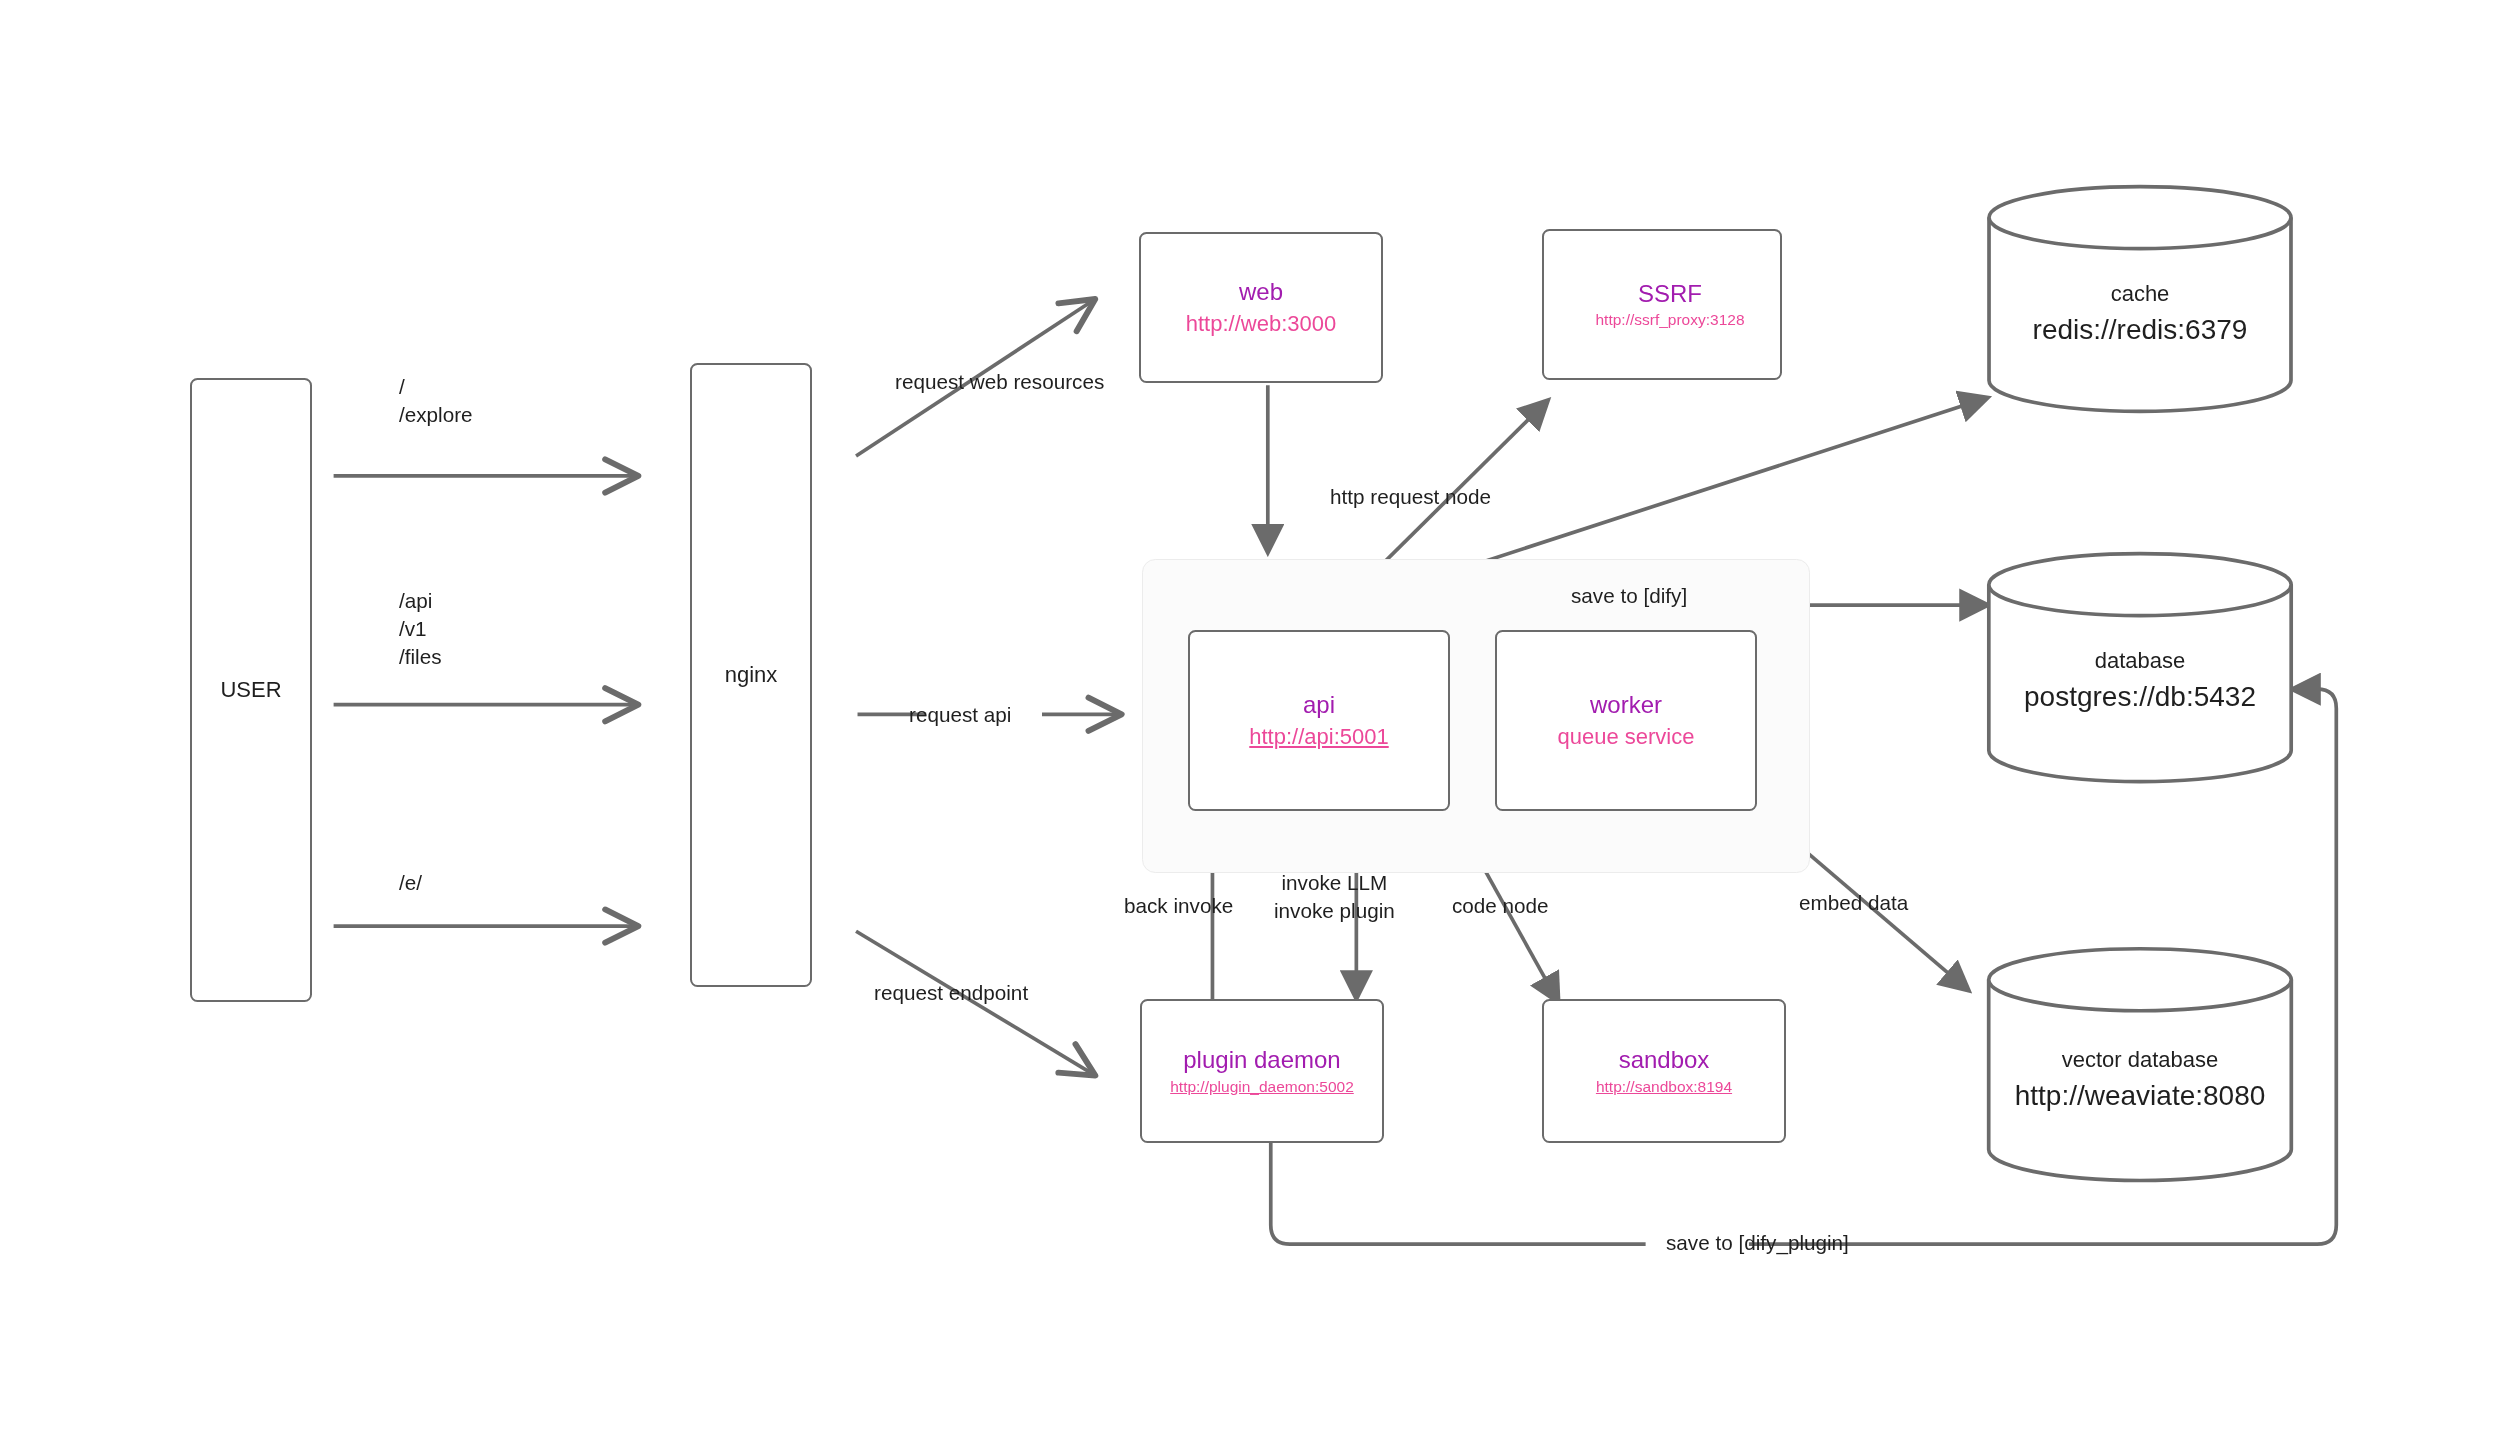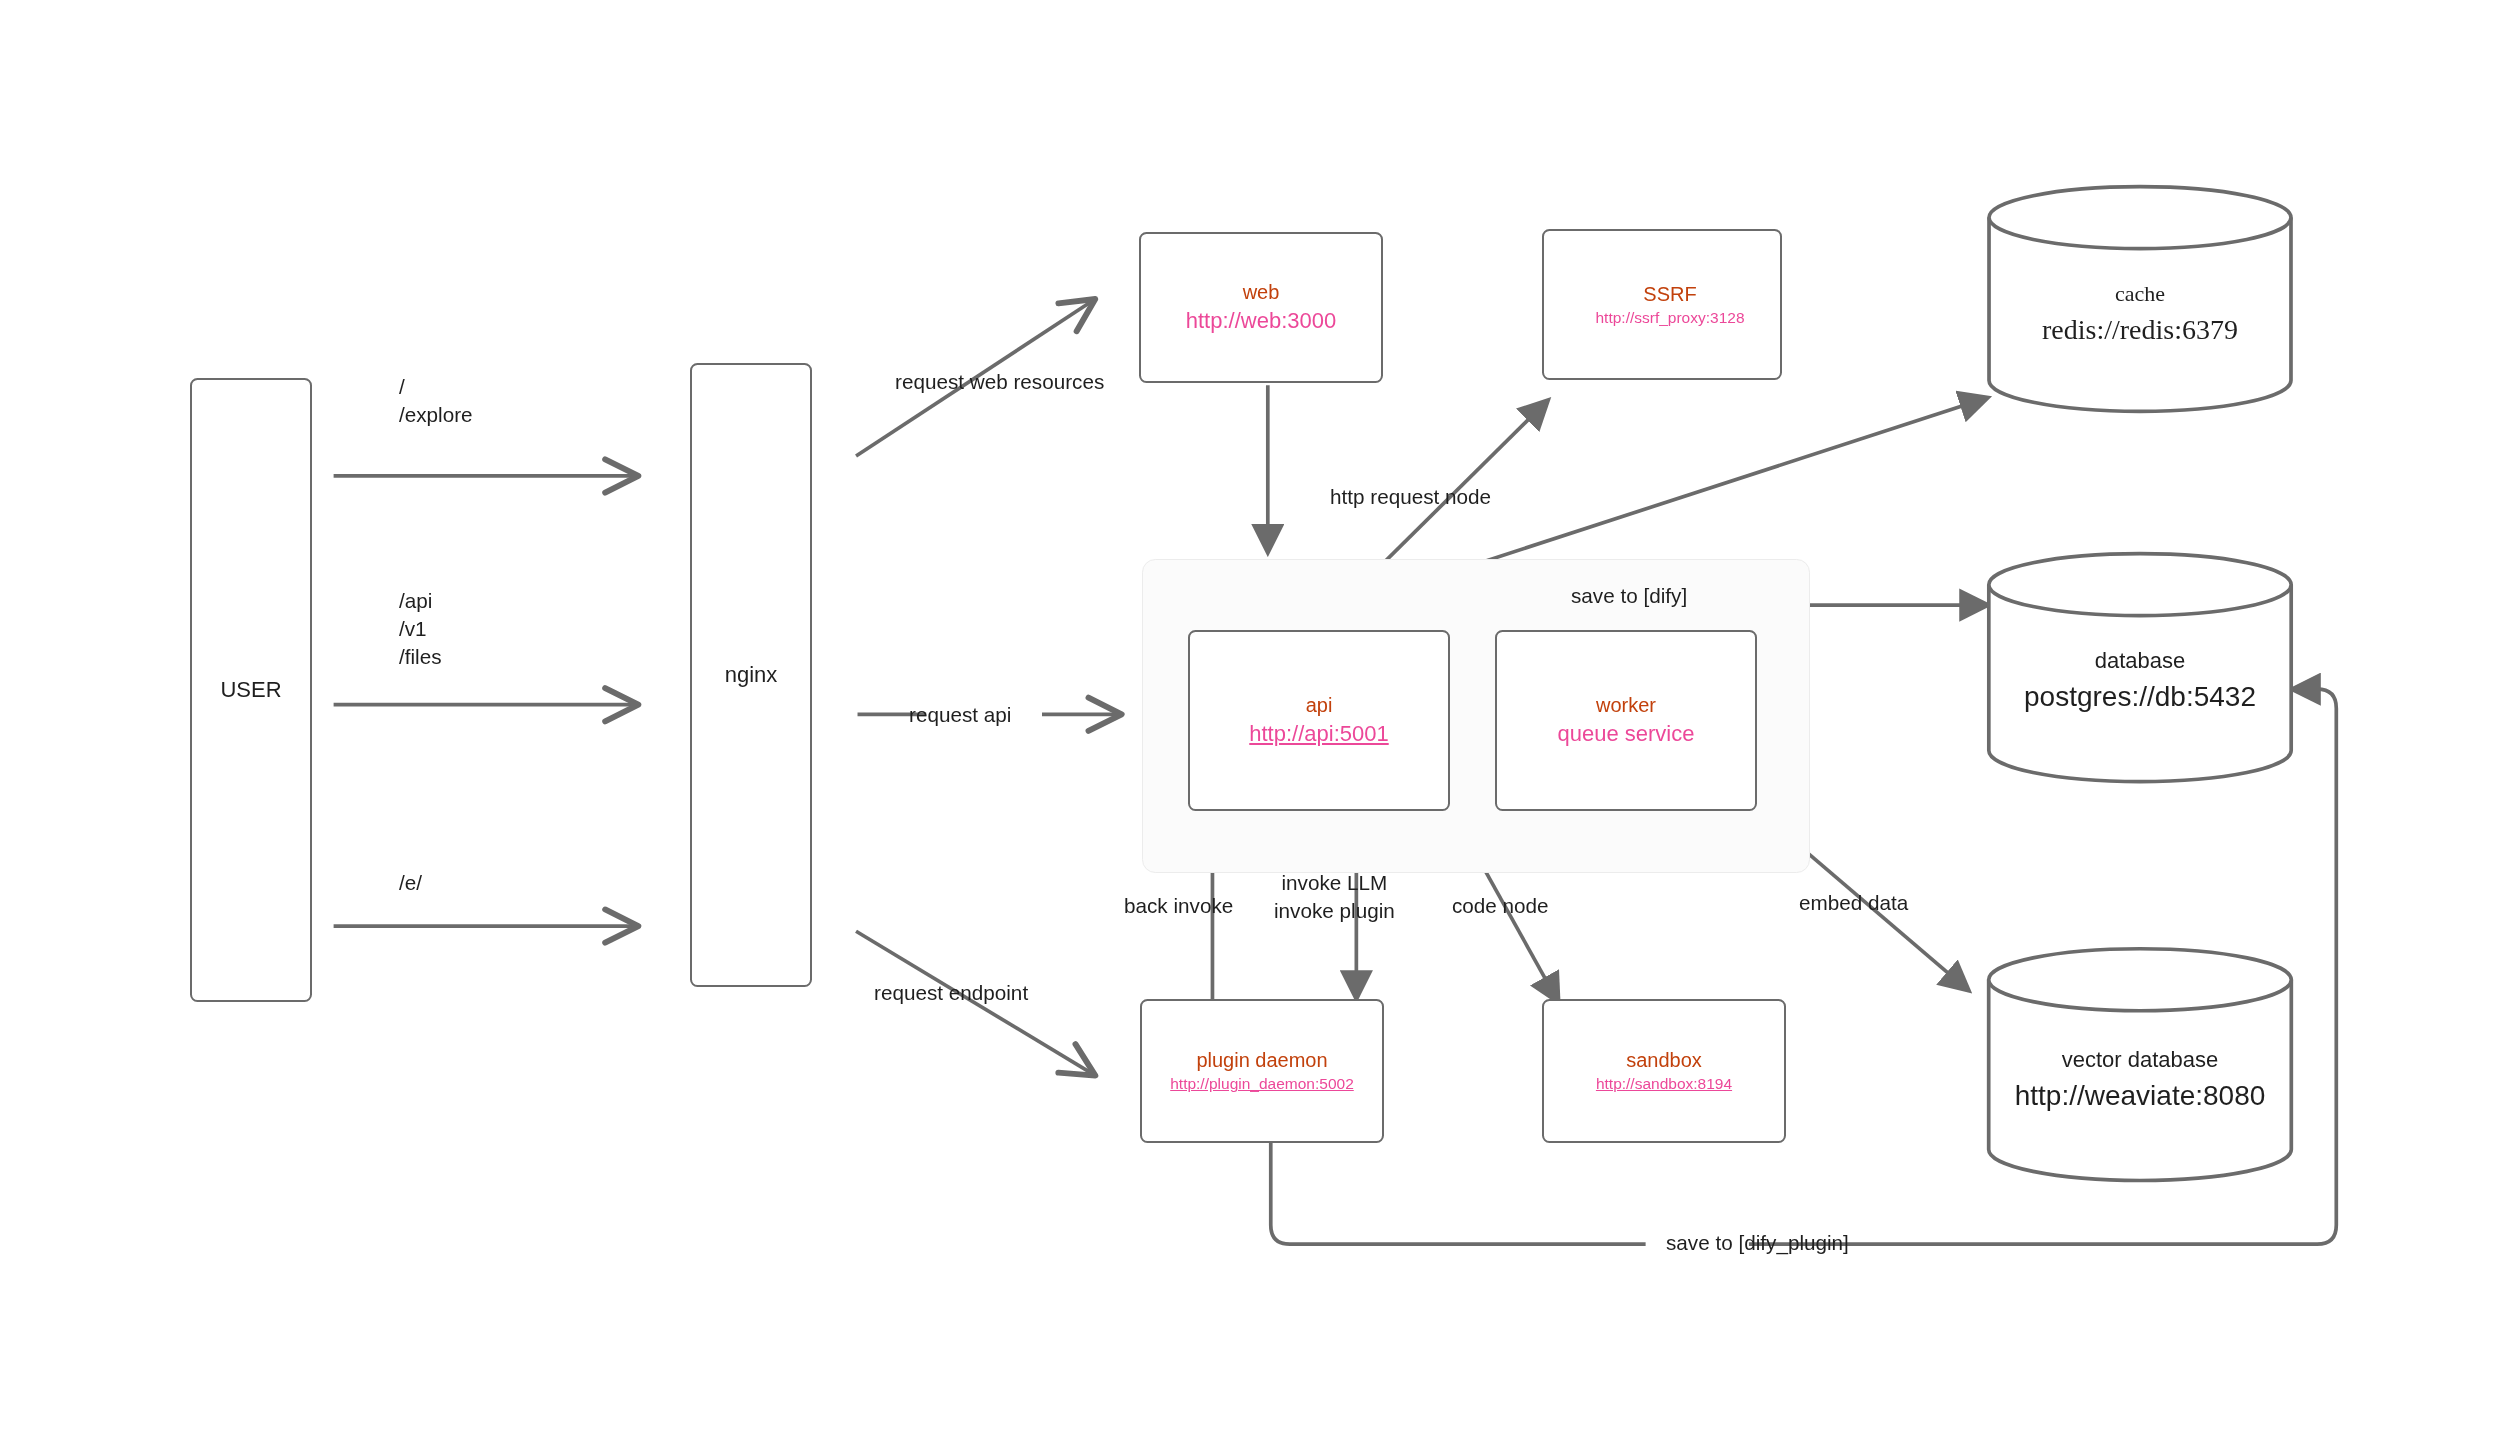--- a/index.html
+++ b/index.html
@@ -33,22 +33,22 @@
     border-radius: 7.4px;
     background: #ffffff;
     display: flex;
     flex-direction: column;
     align-items: center;
     justify-content: center;
     text-align: center;
     line-height: 1.35;
   }
   .node .line1 {
-    font-size: 20px;
-    color: #c2410c;
+    font-size: 24px;
+    color: #a21caf;
   }
   .node .line2 {
     font-size: 22px;
     color: #ec4899;
   }
   .node .line2.small {
     font-size: 15.5px;
   }
   .node .line2.link {
     text-decoration: underline;
@@ -165,21 +165,21 @@
   <div class="node" style="left:1140px; top:999px; width:244px; height:144px;">
     <span class="line1">plugin daemon</span>
     <span class="line2 small link">http://plugin_daemon:5002</span>
   </div>
 
   <div class="node" style="left:1542px; top:999px; width:244px; height:144px;">
     <span class="line1">sandbox</span>
     <span class="line2 small link">http://sandbox:8194</span>
   </div>
 
-  <div class="cyl" style="left:1985px; top:183px; width:310px; height:232px;font-family:Liberation Serif, serif;">
+  <div class="cyl" style="left:1985px; top:183px; width:310px; height:232px;">
     <svg width="310" height="232" viewBox="0 0 420 315">
       <path d="M5,47 L5,268 A205,42 0 0 0 415,268 L415,47" fill="#ffffff" stroke="#6b6b6b" stroke-width="5"></path>
       <ellipse cx="210" cy="47" rx="205" ry="42" fill="#ffffff" stroke="#6b6b6b" stroke-width="5"></ellipse>
     </svg>
     <div class="cyl-text" style="top:96px;">
       <span class="l1">cache</span>
       <span class="l2">redis://redis:6379</span>
     </div>
   </div>
 

